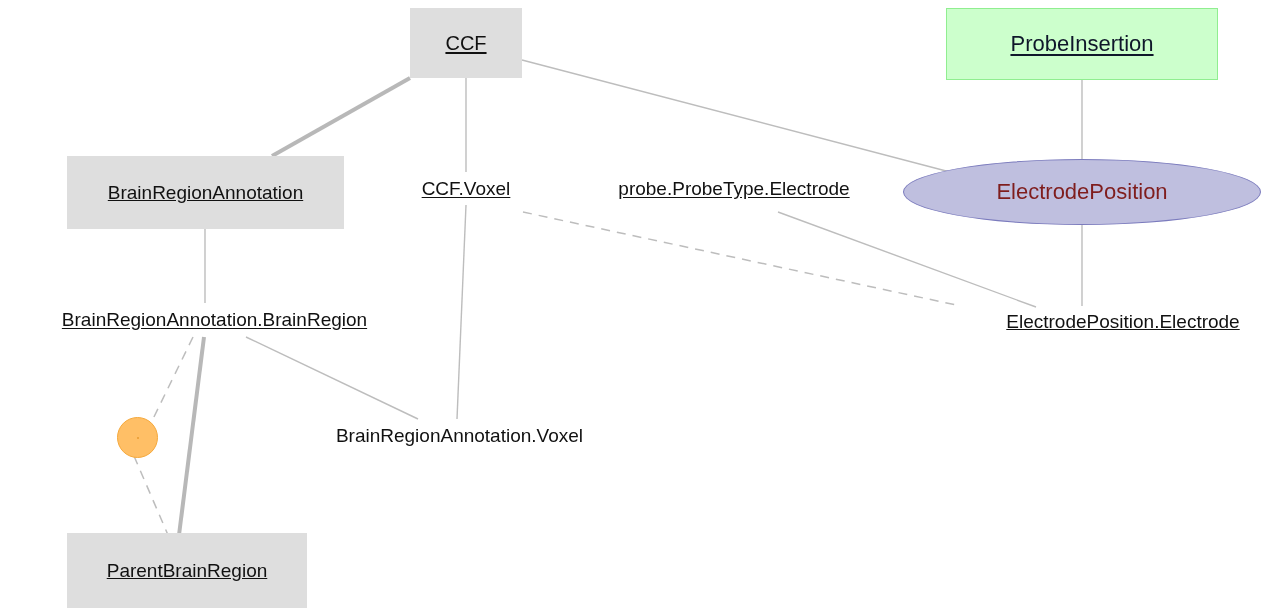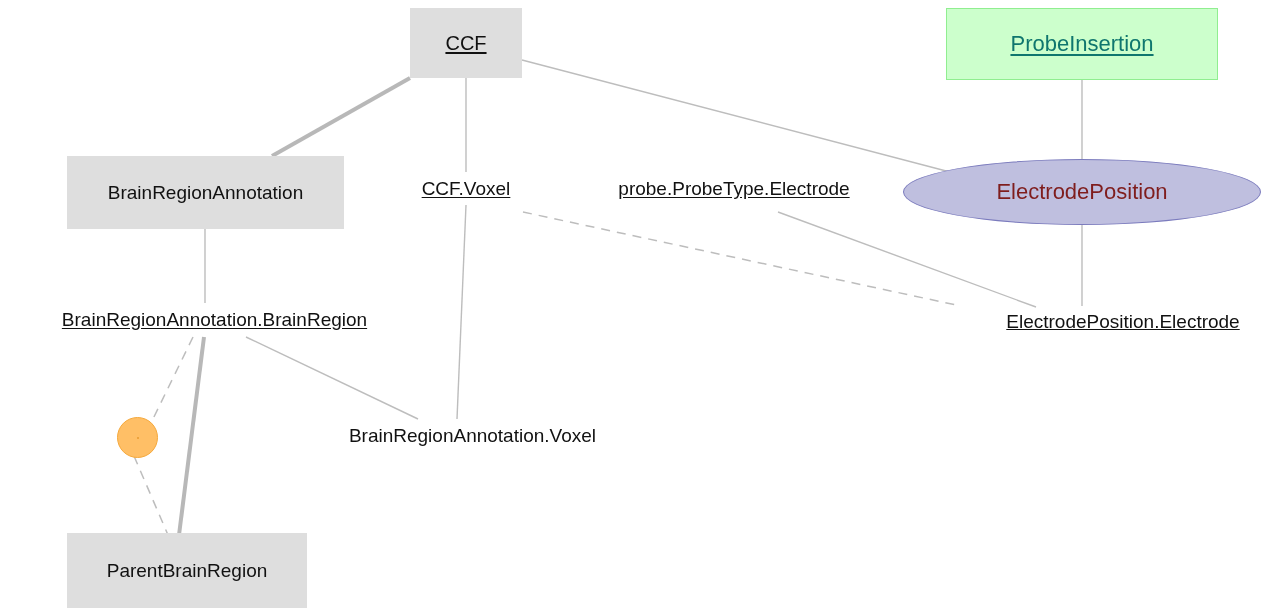--- a/index.html
+++ b/index.html
@@ -32,30 +32,30 @@
     display: flex;
     align-items: center;
     justify-content: center;
     text-align: center;
     white-space: nowrap;
   }
   .node-box {
     background: #dedede;
     color: #111111;
     font-size: 19px;
+    text-decoration: underline;
   }
   .node-box.emph {
     font-size: 20px;
-    text-decoration: underline;
     text-underline-offset: 2px;
   }
   .node-green {
     background: #ccffcc;
     border: 1px solid #90ee90;
-    color: #0f766e;
+    color: #0f172a;
     font-size: 22px;
     text-decoration: underline;
     text-underline-offset: 3px;
   }
   .node-ellipse {
     background: #bfbfdf;
     border: 1.5px solid #7b7bbd;
     border-radius: 50%;
     color: #7f1d1d;
     font-size: 22px;
@@ -121,20 +121,20 @@
       </div>
       <div class="node node-plain underlined" style="left: 41px; top: 306px; width: 347px; height: 28px; text-align: right;">
         <span>BrainRegionAnnotation.BrainRegion</span>
       </div>
       <div class="node node-plain" style="left: 990px; top: 308px; width: 266px; height: 28px; text-decoration: underline;">
         <span>ElectrodePosition.Electrode</span>
       </div>
       <div class="node node-circle" style="left: 117px; top: 417px; width: 41px; height: 41px;">
         <span class="dot"></span>
       </div>
-      <div class="node node-plain" style="left: 332px; top: 422px; width: 281px; height: 28px; text-align: center;">
+      <div class="node node-plain" style="left: 319px; top: 422px; width: 281px; height: 28px; text-align: center;">
         <span>BrainRegionAnnotation.Voxel</span>
       </div>
       <div class="node node-box" style="left: 67px; top: 533px; width: 240px; height: 75px;">
         <span>ParentBrainRegion</span>
       </div>
     </div>
 </div>
 
 </body></html>

